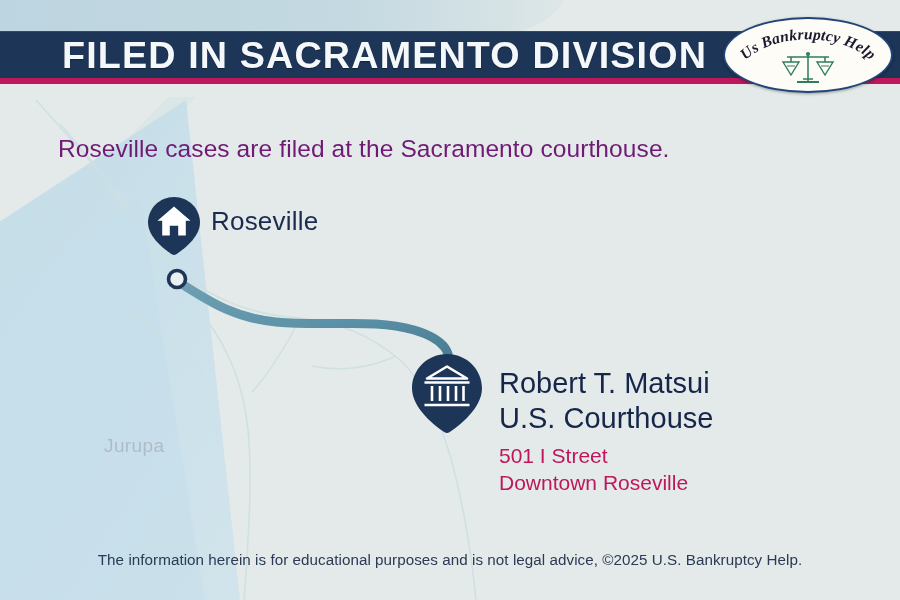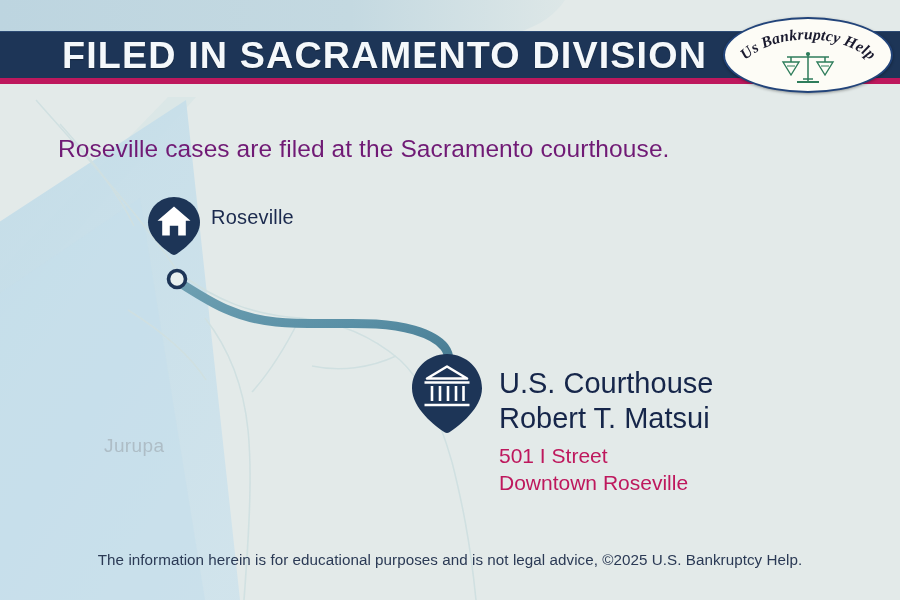--- a/index.html
+++ b/index.html
@@ -114,21 +114,21 @@
   .marker-pin-svg { display: block; }
 
   #marker-roseville { left: 146px; top: 196px; width: 56px; height: 60px; }
   #marker-courthouse { left: 409px; top: 353px; width: 76px; height: 82px; }
 
   .roseville-label {
     position: absolute;
     left: 211px;
     top: 206px;
     color: #1b2a4e;
-    font-size: 20px;
+    font-size: 26px;
     font-weight: 400;
     letter-spacing: 0.2px;
     z-index: 22;
     white-space: nowrap;
   }
 
   
   .courthouse-info {
     position: absolute;
     left: 499px;
@@ -279,21 +279,21 @@
         <line x1="31" y1="33" x2="31" y2="48"></line>
         <line x1="39" y1="33" x2="39" y2="48"></line>
         <line x1="47" y1="33" x2="47" y2="48"></line>
         <line x1="54.5" y1="33" x2="54.5" y2="48"></line>
         <line x1="15.5" y1="52" x2="60.5" y2="52"></line>
       </g>
     </svg>
   </div>
 
   <div class="courthouse-info">
+    <div class="ch-name">Robert T. Matsui</div>
     <div class="ch-name">U.S. Courthouse</div>
-    <div class="ch-name">Robert T. Matsui</div>
     <div class="ch-addr">501 I Street</div>
     <div class="ch-addr" style="margin-top:0;">Downtown Roseville</div>
   </div>
 
   <div class="footer-note">The information herein is for educational purposes and is not legal advice, ©2025 U.S. Bankruptcy Help.</div>
 
 </div>
 
 </body></html>

